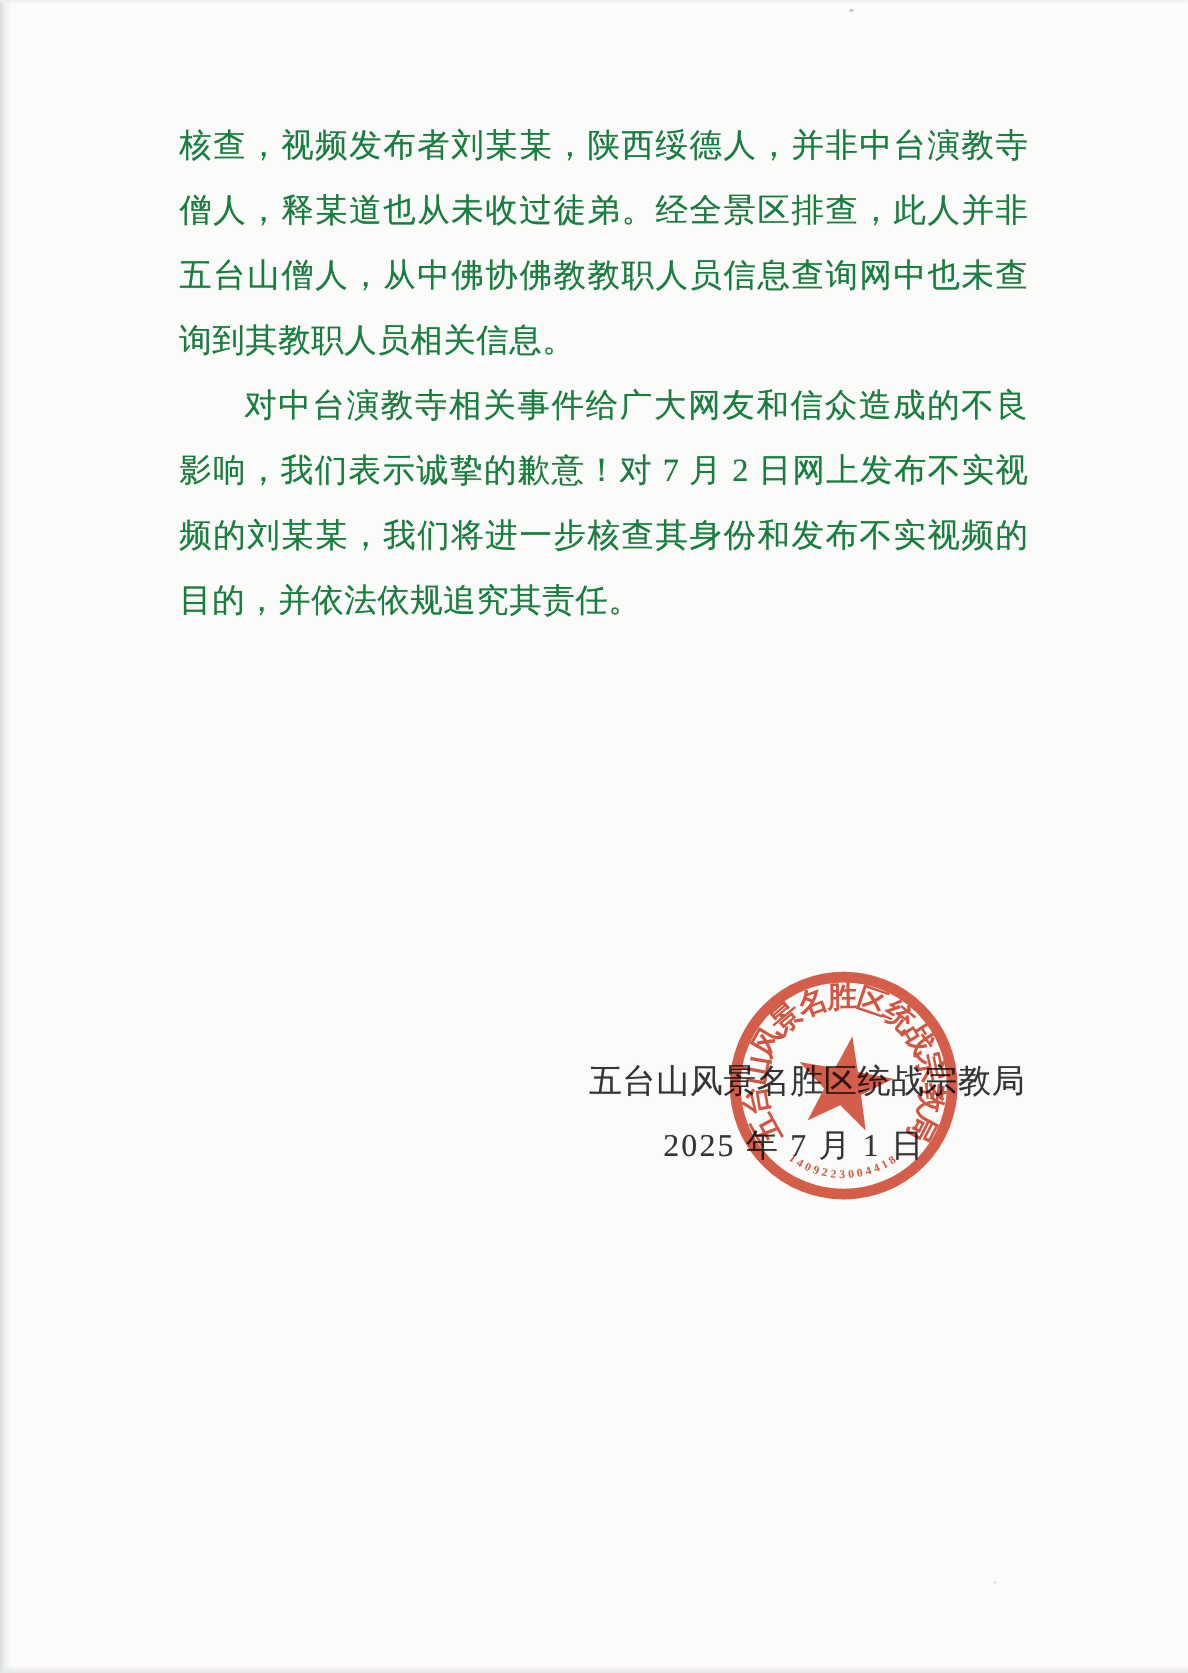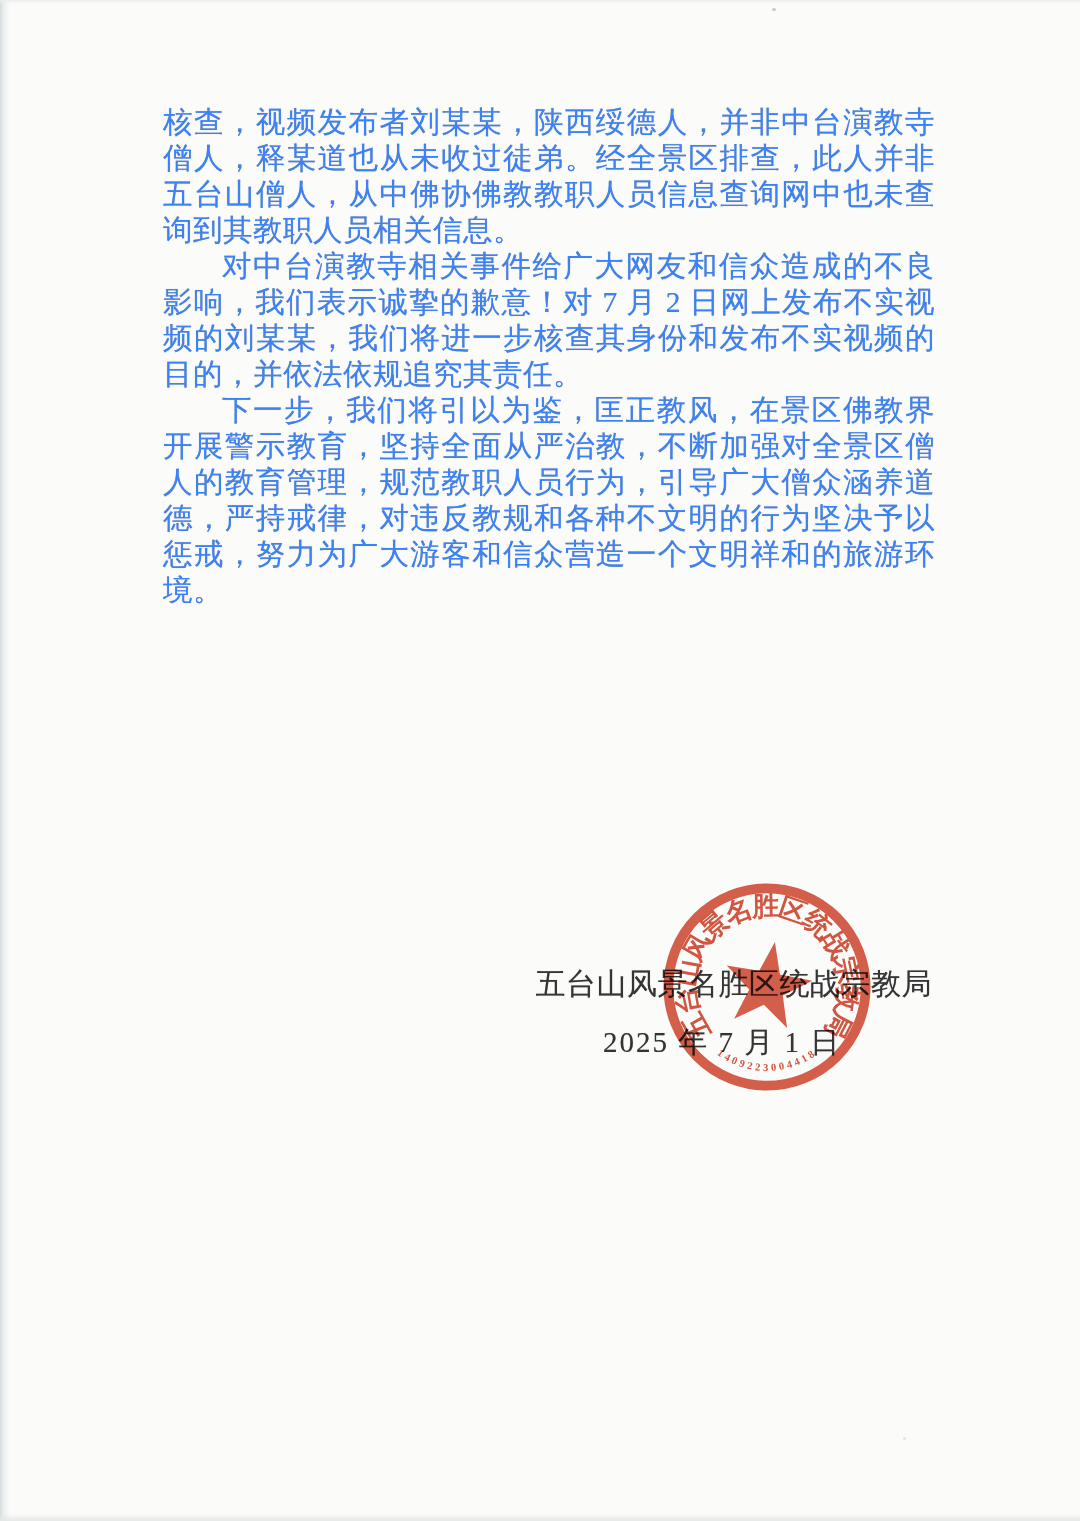--- a/index.html
+++ b/index.html
@@ -33,22 +33,22 @@
     background:#9aa0a0;opacity:.55;
   }
   .speck.s1{left:772px;top:8px;width:4px;height:3px;}
   .speck.s2{left:903px;top:1437px;width:3px;height:3px;opacity:.25;}
 
   
   .body-text{
     position:absolute;
     left:163px;top:104px;width:772px;
     font-size:29.5px;
-    line-height:36px;
-    color:#3b82f6;
+    line-height:59px;
+    color:#15803d;
     text-align:justify;
     text-justify:inter-ideograph;
     word-break:break-all;
     letter-spacing:.5px;
     text-shadow:0 0 .7px rgba(70,70,70,.55);
   }
   .para{margin:0;}
   .para.indented{text-indent:2em;}
 
   
@@ -100,21 +100,20 @@
   <div class="edge-bottom"></div>
   <div class="speck s1"></div>
   <div class="speck s2"></div>
 
   <div class="body-text">
 
       <p class="para">核查，视频发布者刘某某，陕西绥德人，并非中台演教寺僧人，释某道也从未收过徒弟。经全景区排查，此人并非五台山僧人，从中佛协佛教教职人员信息查询网中也未查询到其教职人员相关信息。</p>
 
       <p class="para indented">对中台演教寺相关事件给广大网友和信众造成的不良影响，我们表示诚挚的歉意！对 7 月 2 日网上发布不实视频的刘某某，我们将进一步核查其身份和发布不实视频的目的，并依法依规追究其责任。</p>
 
-      <p class="para indented">下一步，我们将引以为鉴，匡正教风，在景区佛教界开展警示教育，坚持全面从严治教，不断加强对全景区僧人的教育管理，规范教职人员行为，引导广大僧众涵养道德，严持戒律，对违反教规和各种不文明的行为坚决予以惩戒，努力为广大游客和信众营造一个文明祥和的旅游环境。</p>
     </div>
 
   <div class="sig-block">
     <div class="sig-line">五台山风景名胜区统战宗教局</div>
     <div class="date-line">2025 年 7 月 1 日</div>
   </div>
 
   <div class="seal">
     <svg viewBox="0 0 260 260" xmlns="http://www.w3.org/2000/svg">
       <defs>

